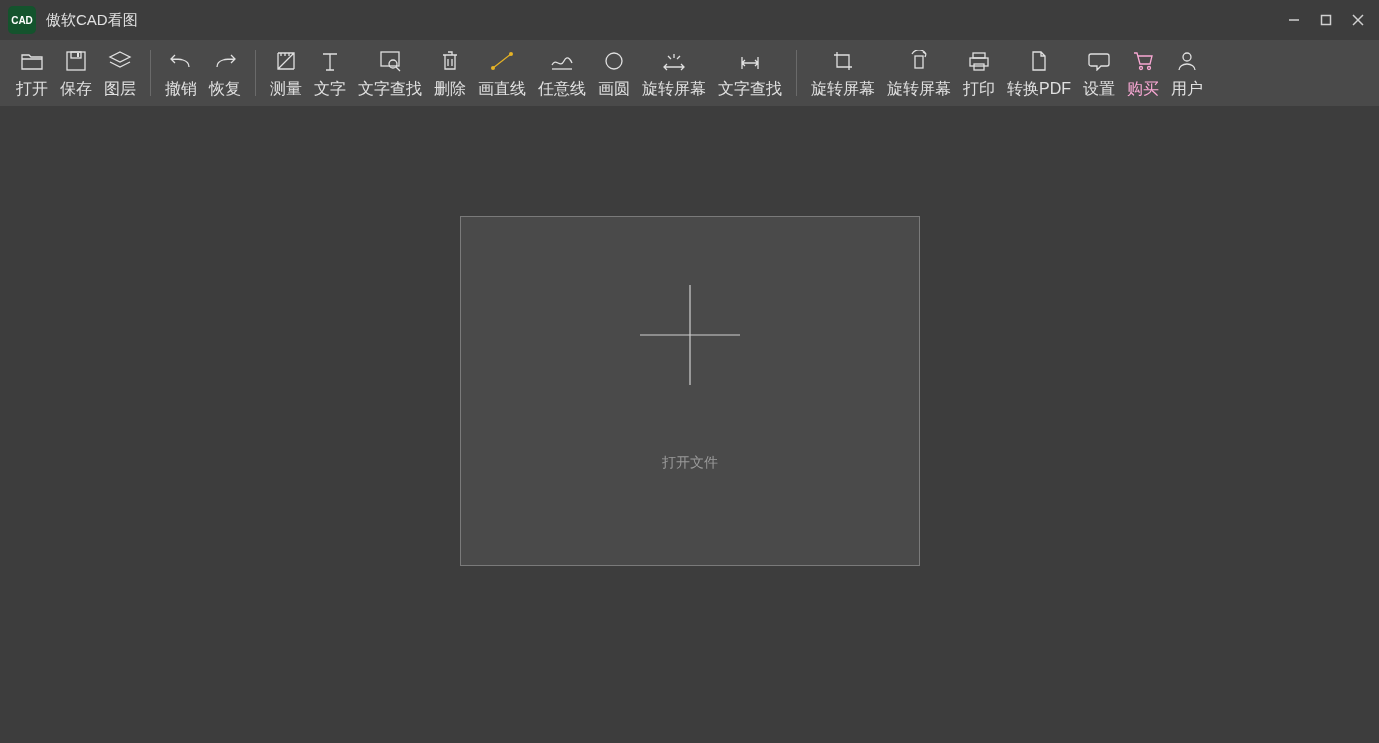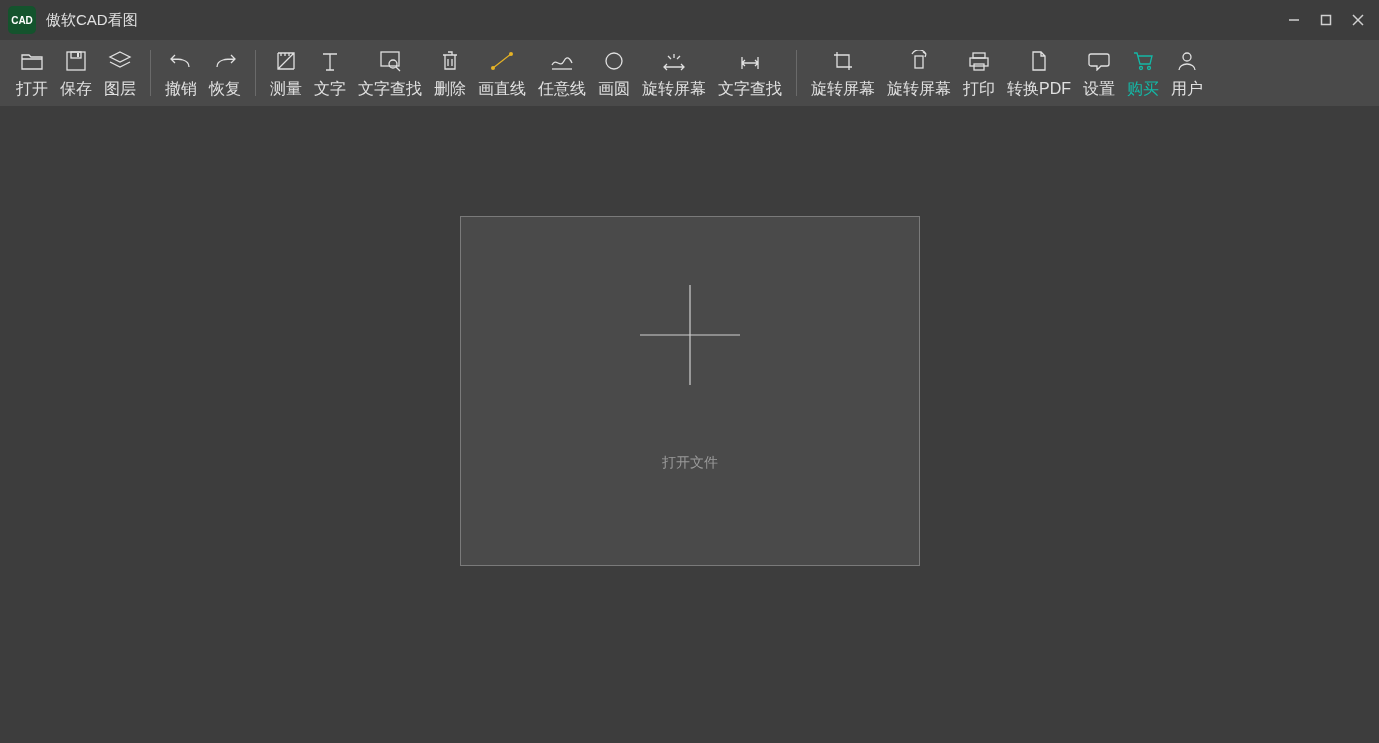--- a/index.html
+++ b/index.html
@@ -68,21 +68,21 @@
     .tool-btn {
       display: flex;
       flex-direction: column;
       align-items: center;
       justify-content: center;
       cursor: pointer;
       padding: 4px 6px;
       color: #e0e0e0;
     }
     .tool-btn.highlight {
-      color: #14b8a6;
+      color: #f9a8d4;
     }
     .tool-icon {
       height: 28px;
       width: 32px;
       display: flex;
       align-items: center;
       justify-content: center;
       margin-bottom: 4px;
     }
     .tool-icon svg {

